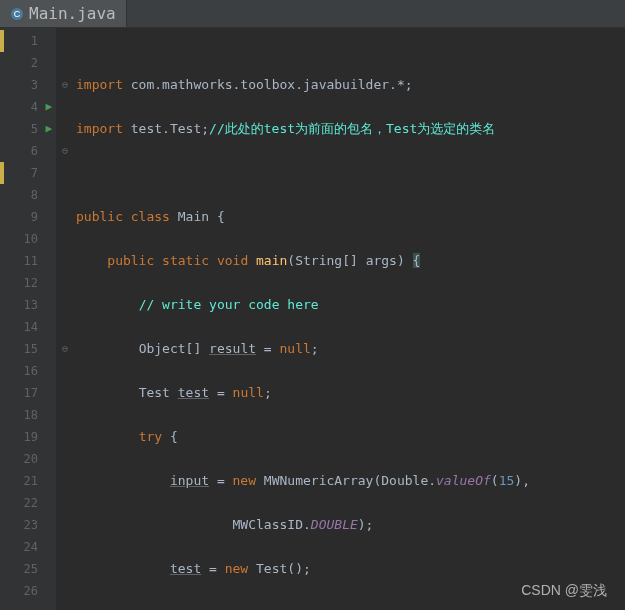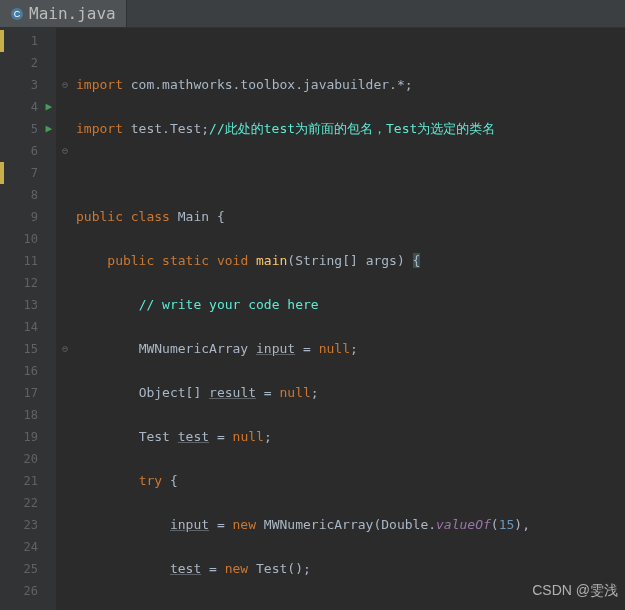--- a/index.html
+++ b/index.html
@@ -90,21 +90,21 @@
 .kw { color: #cc7832; }
 .com { color: #5eead4; }
 .method { color: #ffc66d; }
 .num { color: #6897bb; }
 .static { color: #9876aa; font-style: italic; text-align: center; }
 .under { text-decoration: underline; text-decoration-color: #606366; }
 .hl-brace { background: #3b514d; }
 .watermark {
   position: absolute;
   bottom: 10px;
-  right: 7px;
+  right: 18px;
   color: #c8c8c8;
   font-size: 14px;
   font-family: sans-serif;
   opacity: 0.85;
 }
 </style>
 </head>
 <body>
 
 <div class="tab-bar">
@@ -177,25 +177,25 @@
       
       
       
     </div>
 <div><span class="kw">import</span> <span>com.mathworks.toolbox.javabuilder.*</span><span>;</span></div>
 <div><span class="kw">import</span> <span>test.Test</span><span>;</span><span class="com">//此处的test为前面的包名，Test为选定的类名</span></div>
 <div> </div>
 <div><span class="kw">public</span> <span class="kw">class</span> <span>Main</span> <span>{</span></div>
 <div>    <span class="kw">public</span> <span class="kw">static</span> <span class="kw">void</span> <span class="method">main</span><span>(String[] args)</span> <span class="hl-brace">{</span></div>
 <div>        <span class="com">// write your code here</span></div>
-<div>        <span>MWNumericArray</span> <span class="under">input</span><span> = </span><span class="kw">null</span><span>;</span></div>
 <div>        <span>Object[]</span> <span class="under">result</span><span> = </span><span class="kw">null</span><span>;</span></div>
 <div>        <span>Test</span> <span class="under">test</span><span> = </span><span class="kw">null</span><span>;</span></div>
 <div>        <span class="kw">try</span><span> {</span></div>
 <div>            <span class="under">input</span><span> = </span><span class="kw">new</span><span> MWNumericArray(Double.</span><span class="static">valueOf</span><span>(</span><span class="num">15</span><span>),</span></div>
+<div>                    <span>MWClassID.</span><span class="static">DOUBLE</span><span>);</span></div>
 <div>            <span class="under">test</span><span> = </span><span class="kw">new</span><span> Test();</span></div>
 
 
 
 
 
 
 
 
 

